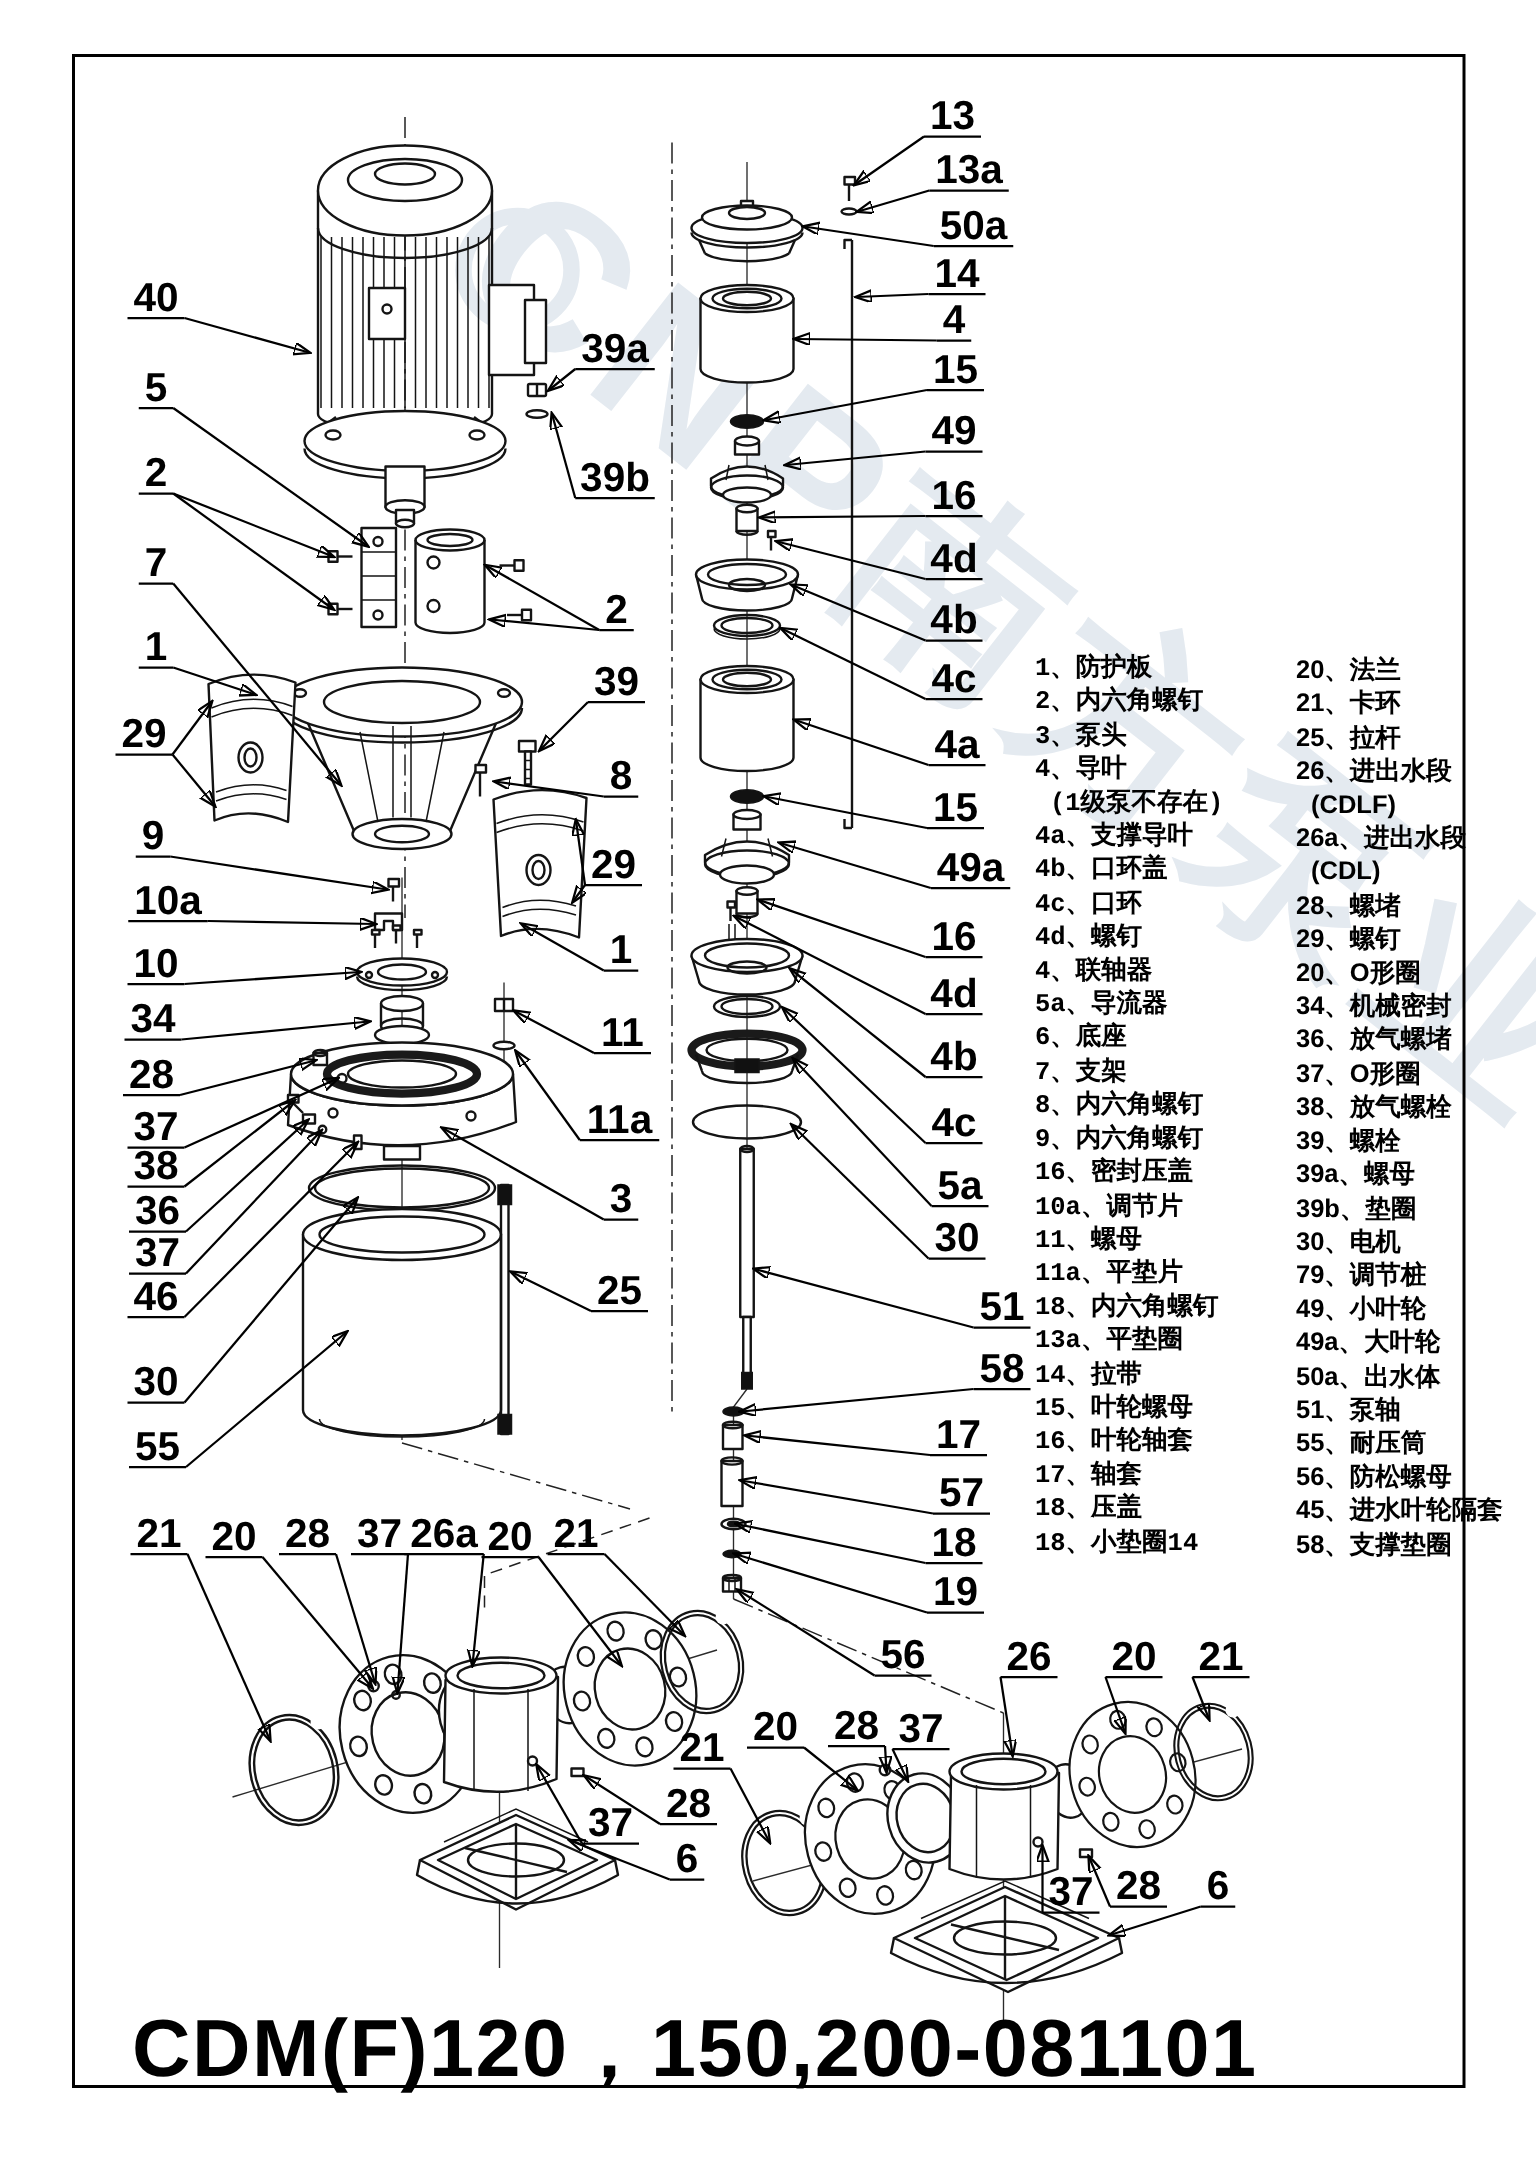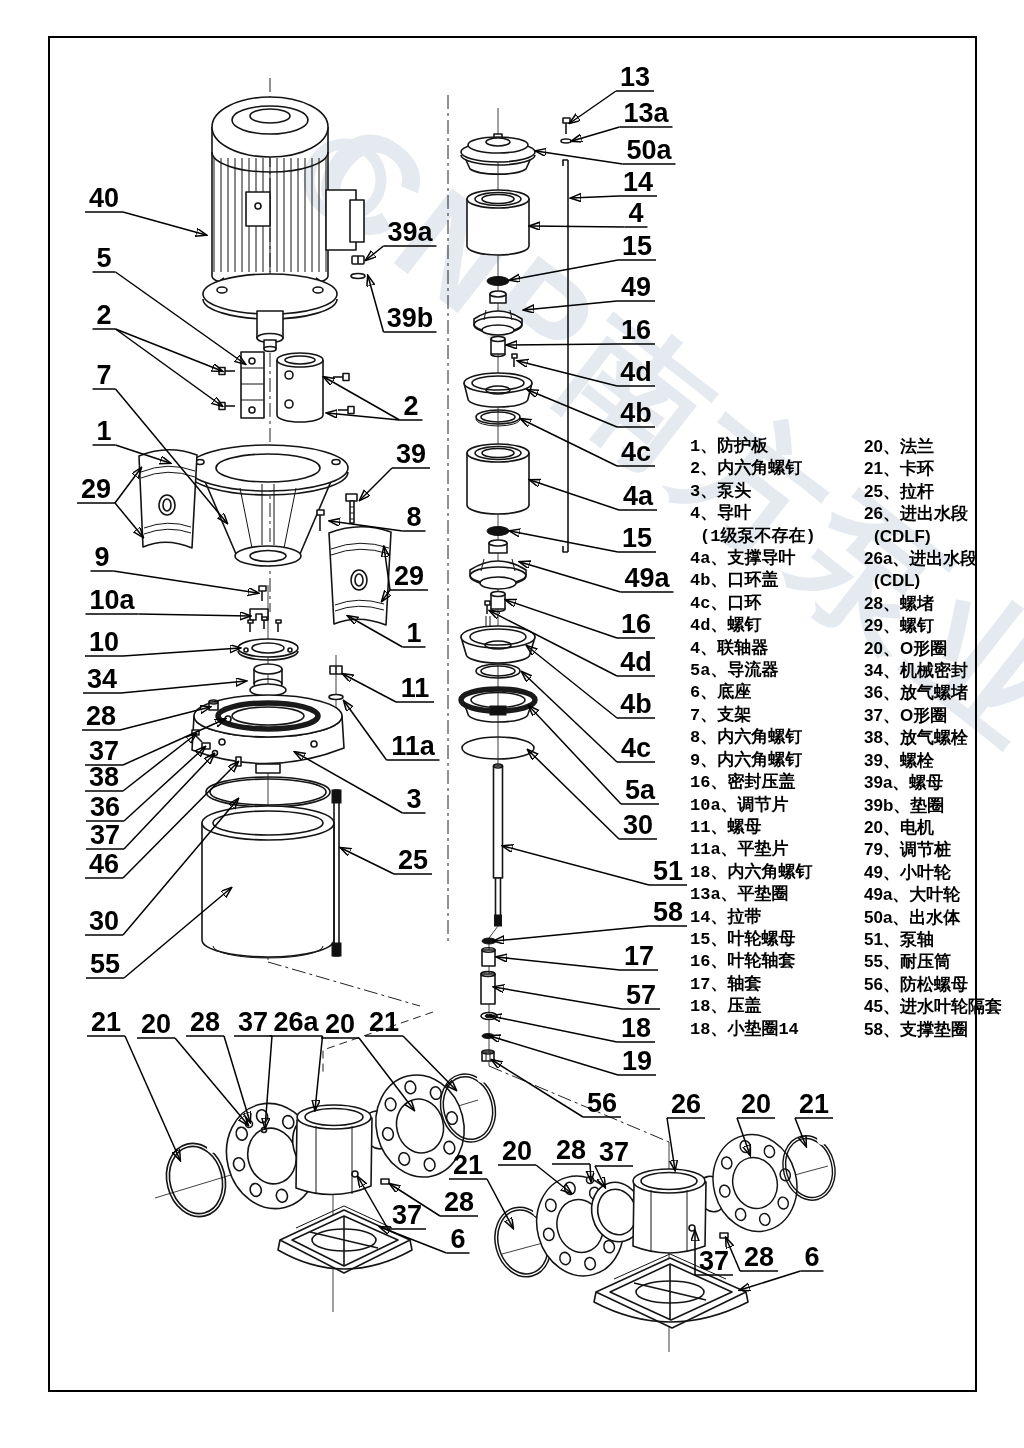--- a/index.html
+++ b/index.html
@@ -810,26 +810,27 @@
       <div>28、螺堵</div>
       <div>29、螺钉</div>
       <div>20、O形圈</div>
       <div>34、机械密封</div>
       <div>36、放气螺堵</div>
       <div>37、O形圈</div>
       <div>38、放气螺栓</div>
       <div>39、螺栓</div>
       <div>39a、螺母</div>
       <div>39b、垫圈</div>
-      <div>20、电机</div>
+      <div>30、电机</div>
       <div>79、调节桩</div>
       <div>49、小叶轮</div>
       <div>49a、大叶轮</div>
       <div>50a、出水体</div>
       <div>51、泵轴</div>
       <div>55、耐压筒</div>
       <div>56、防松螺母</div>
       <div>45、进水叶轮隔套</div>
       <div>58、支撑垫圈</div>
     </div>
 
+<div class="title">CDM(F)120，150,200-081101</div>
 
 </div>
 
 </body></html>

